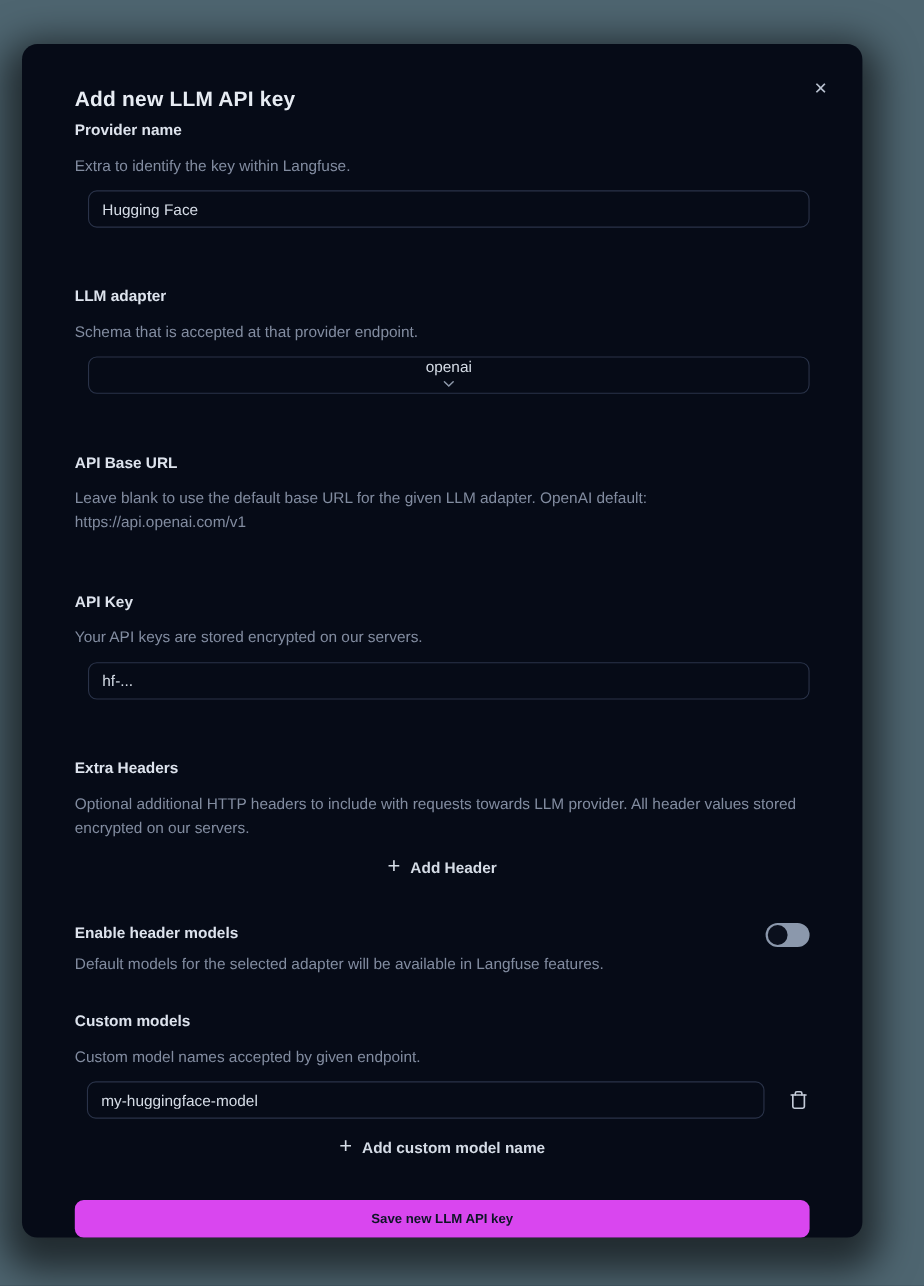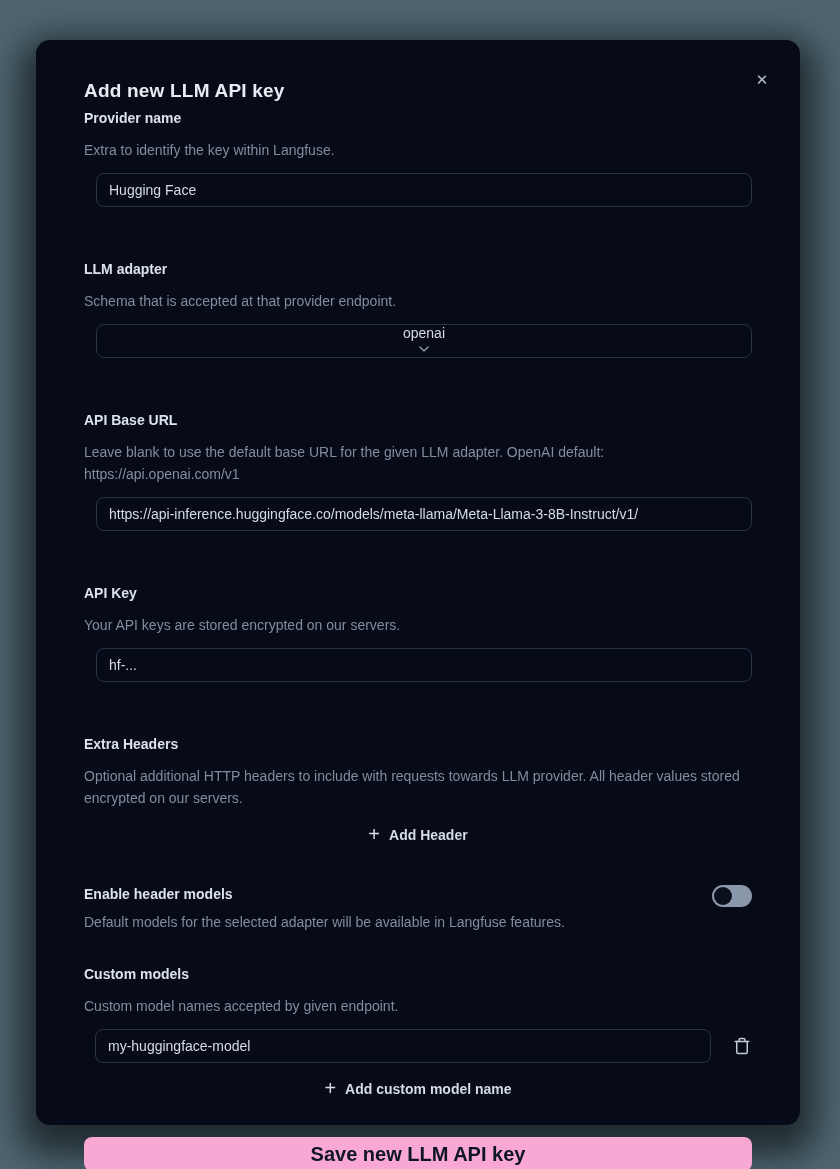--- a/index.html
+++ b/index.html
@@ -5,21 +5,21 @@
   html, body { margin: 0; padding: 0; }
   body {
     width: 840px; height: 1169px;
     background: #4e6570;
     font-family: "Liberation Sans", sans-serif;
     position: relative;
     overflow: hidden;
   }
   .modal {
     position: absolute;
-    left: 36px; top: 40px;
+    left: 20px; top: 40px;
     width: 764px; height: 1085px;
     box-sizing: border-box;
     background: #060b17;
     border-radius: 14px;
     box-shadow: 0 14px 34px 16px rgba(0,0,0,0.58);
     padding: 40px 48px 44px 48px;
   }
   .modal-title {
     font-size: 19px;
     font-weight: 700;
@@ -134,23 +134,23 @@
     background: none; border: none; padding: 0;
     cursor: pointer;
     display: flex; align-items: center; justify-content: center;
     flex: none;
   }
   .save-btn {
     margin-top: 30px;
     width: 100%;
     height: 34px;
     border-radius: 8px;
-    background: #f9a8d4;
+    background: #d946ef;
     color: #0d1526;
-    font-size: 20px;
+    font-size: 12px;
     font-weight: 700;
     border: none;
     font-family: inherit;
     display: flex; align-items: center; justify-content: center;
     cursor: pointer;
   }
   svg { display: block; }
 </style>
 </head>
 <body>
@@ -182,23 +182,20 @@
               <path d="m6 9 6 6 6-6"></path>
             </svg>
         </span>
       </div>
     </div>
   </div>
 
   <div class="field">
     <div class="field-label">API Base URL</div>
     <div class="field-desc">Leave blank to use the default base URL for the given LLM adapter. OpenAI default: https://api.openai.com/v1</div>
-    <div class="control">
-      <input class="text-input" type="text" value="https://api-inference.huggingface.co/models/meta-llama/Meta-Llama-3-8B-Instruct/v1/" style="">
-    </div>
   </div>
 
   <div class="field">
     <div class="field-label">API Key</div>
     <div class="field-desc">Your API keys are stored encrypted on our servers.</div>
     <div class="control">
       <input class="text-input" type="text" value="hf-..." style="">
     </div>
   </div>
 

